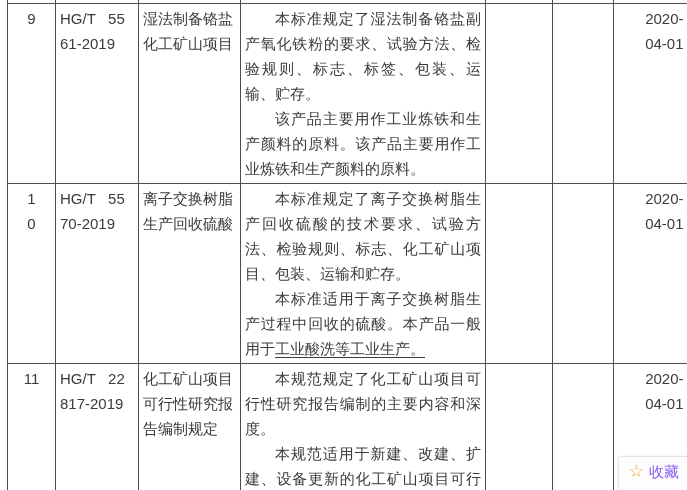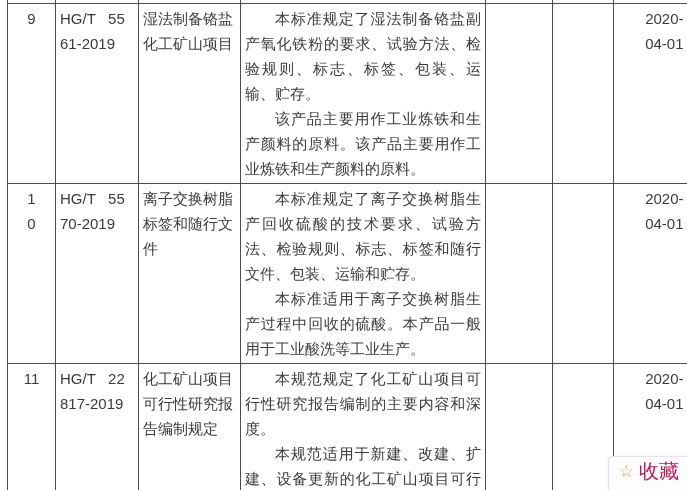--- a/index.html
+++ b/index.html
@@ -30,38 +30,38 @@
   td.c-num { text-align: center; white-space: pre-wrap; }
   td.c-code { white-space: pre-wrap; padding-left: 6px; margin-top: 28px; }
   td.c-name { white-space: pre-wrap; padding-left: 6px; }
   td.c-desc { padding: 2px 5px; }
   td.c-date { white-space: pre-wrap; padding-left: 8px; text-align: right; }
   .para {
     margin: 0;
     text-indent: 2em;
     text-align: justify;
   }
-  .u { text-underline-offset: 3px; }
+  .u { text-decoration: underline; text-underline-offset: 3px; }
   .fav-badge {
     position: absolute;
     right: 0; bottom: 0;
     display: flex;
     align-items: center;
     gap: 5px;
     padding: 6px 8px 10px 10px;
     background: #fdfdfd;
     border: 1px solid #e4e4e4;
     border-right: none; border-bottom: none;
     border-radius: 4px 0 0 0;
     box-shadow: 0 0 4px rgba(0,0,0,0.06);
     cursor: pointer;
     z-index: 5;
   }
   .fav-badge .star { font-size: 17px; line-height: 17px; }
-  .fav-badge .lbl { font-size: 20px; line-height: 17px; color: #be185d; text-align: center; }
+  .fav-badge .lbl { font-size: 15px; line-height: 17px; color: #8b5cf6; text-align: center; }
 </style>
 </head>
 <body>
 
 <div class="table-wrap">
   <table class="std-table">
     <colgroup>
       <col style="width:48px">
         <col style="width:83px">
         <col style="width:102px">
@@ -96,23 +96,23 @@
         <td class="c-date">2020-
 04-01</td>
       </tr>
 
       <tr style="height:175px">
         <td class="c-num">1
 0</td>
         <td class="c-code">HG/T   55
 70-2019</td>
         <td class="c-name">离子交换树脂
-标签和随行文件</td>
+生产回收硫酸</td>
         <td class="c-desc">
-          <p class="para">本标准规定了离子交换树脂生产回收硫酸的技术要求、试验方法、检验规则、标志、标签和随行文件、包装、运输和贮存。</p>
+          <p class="para">本标准规定了离子交换树脂生产回收硫酸的技术要求、试验方法、检验规则、标志、化工矿山项目、包装、运输和贮存。</p>
           <p class="para"><span>本标准适用于离子交换树脂生产过程中回收的硫酸。本产品一般用于</span><span class="u">工业酸洗等工业生产。</span></p>
         </td>
         <td></td>
         <td></td>
         <td class="c-date">2020-
 04-01</td>
       </tr>
 
       <tr style="height:122px">
         <td class="c-num">11</td>

